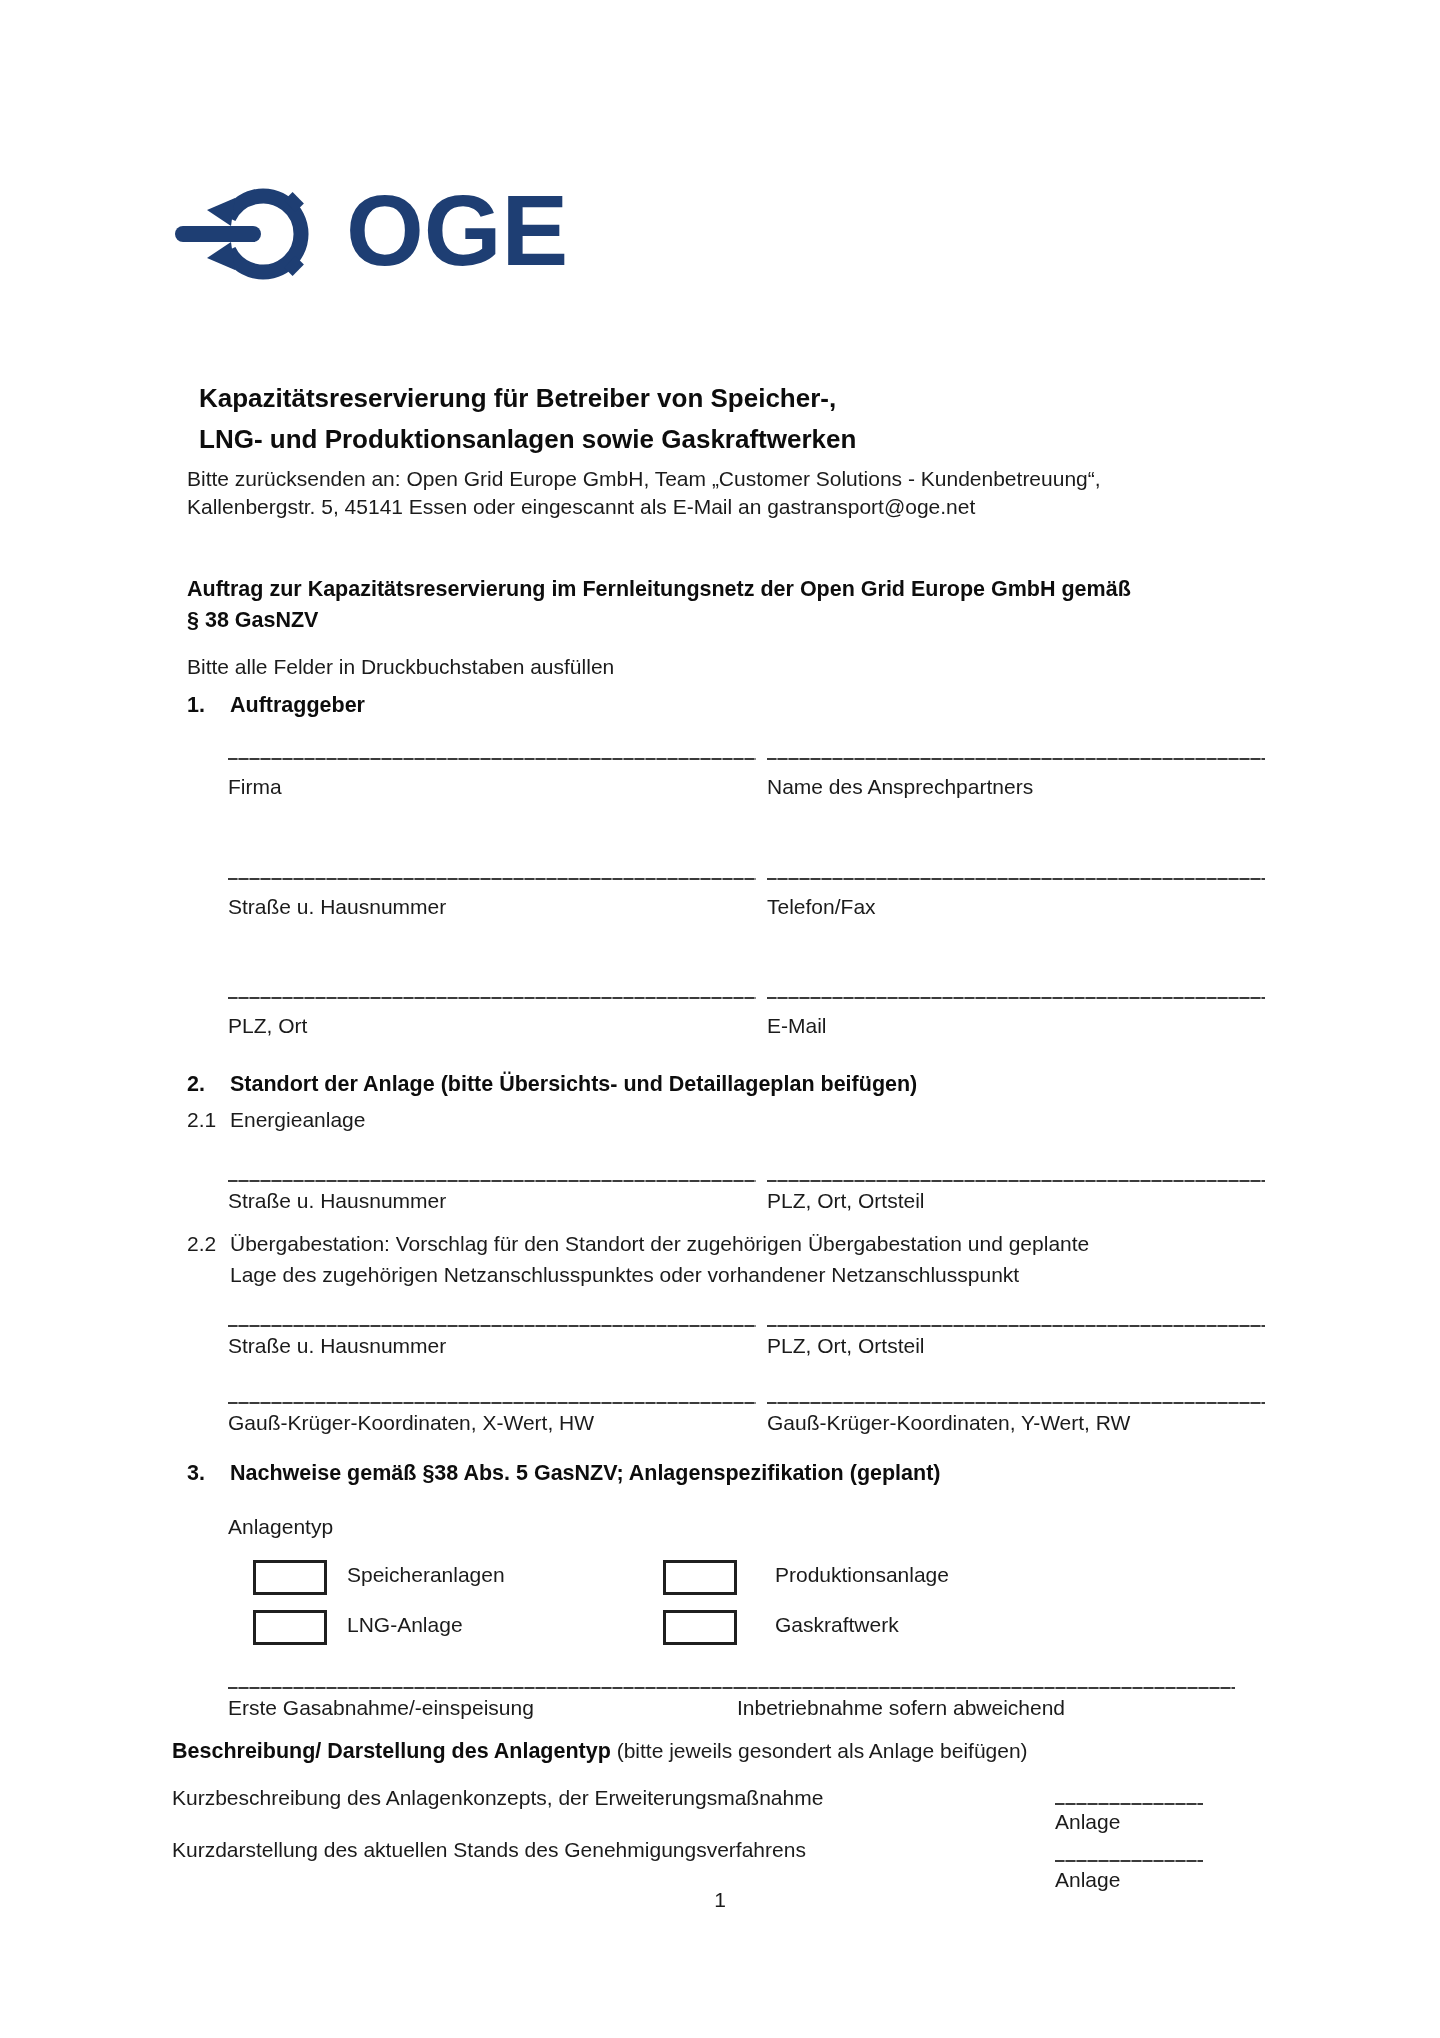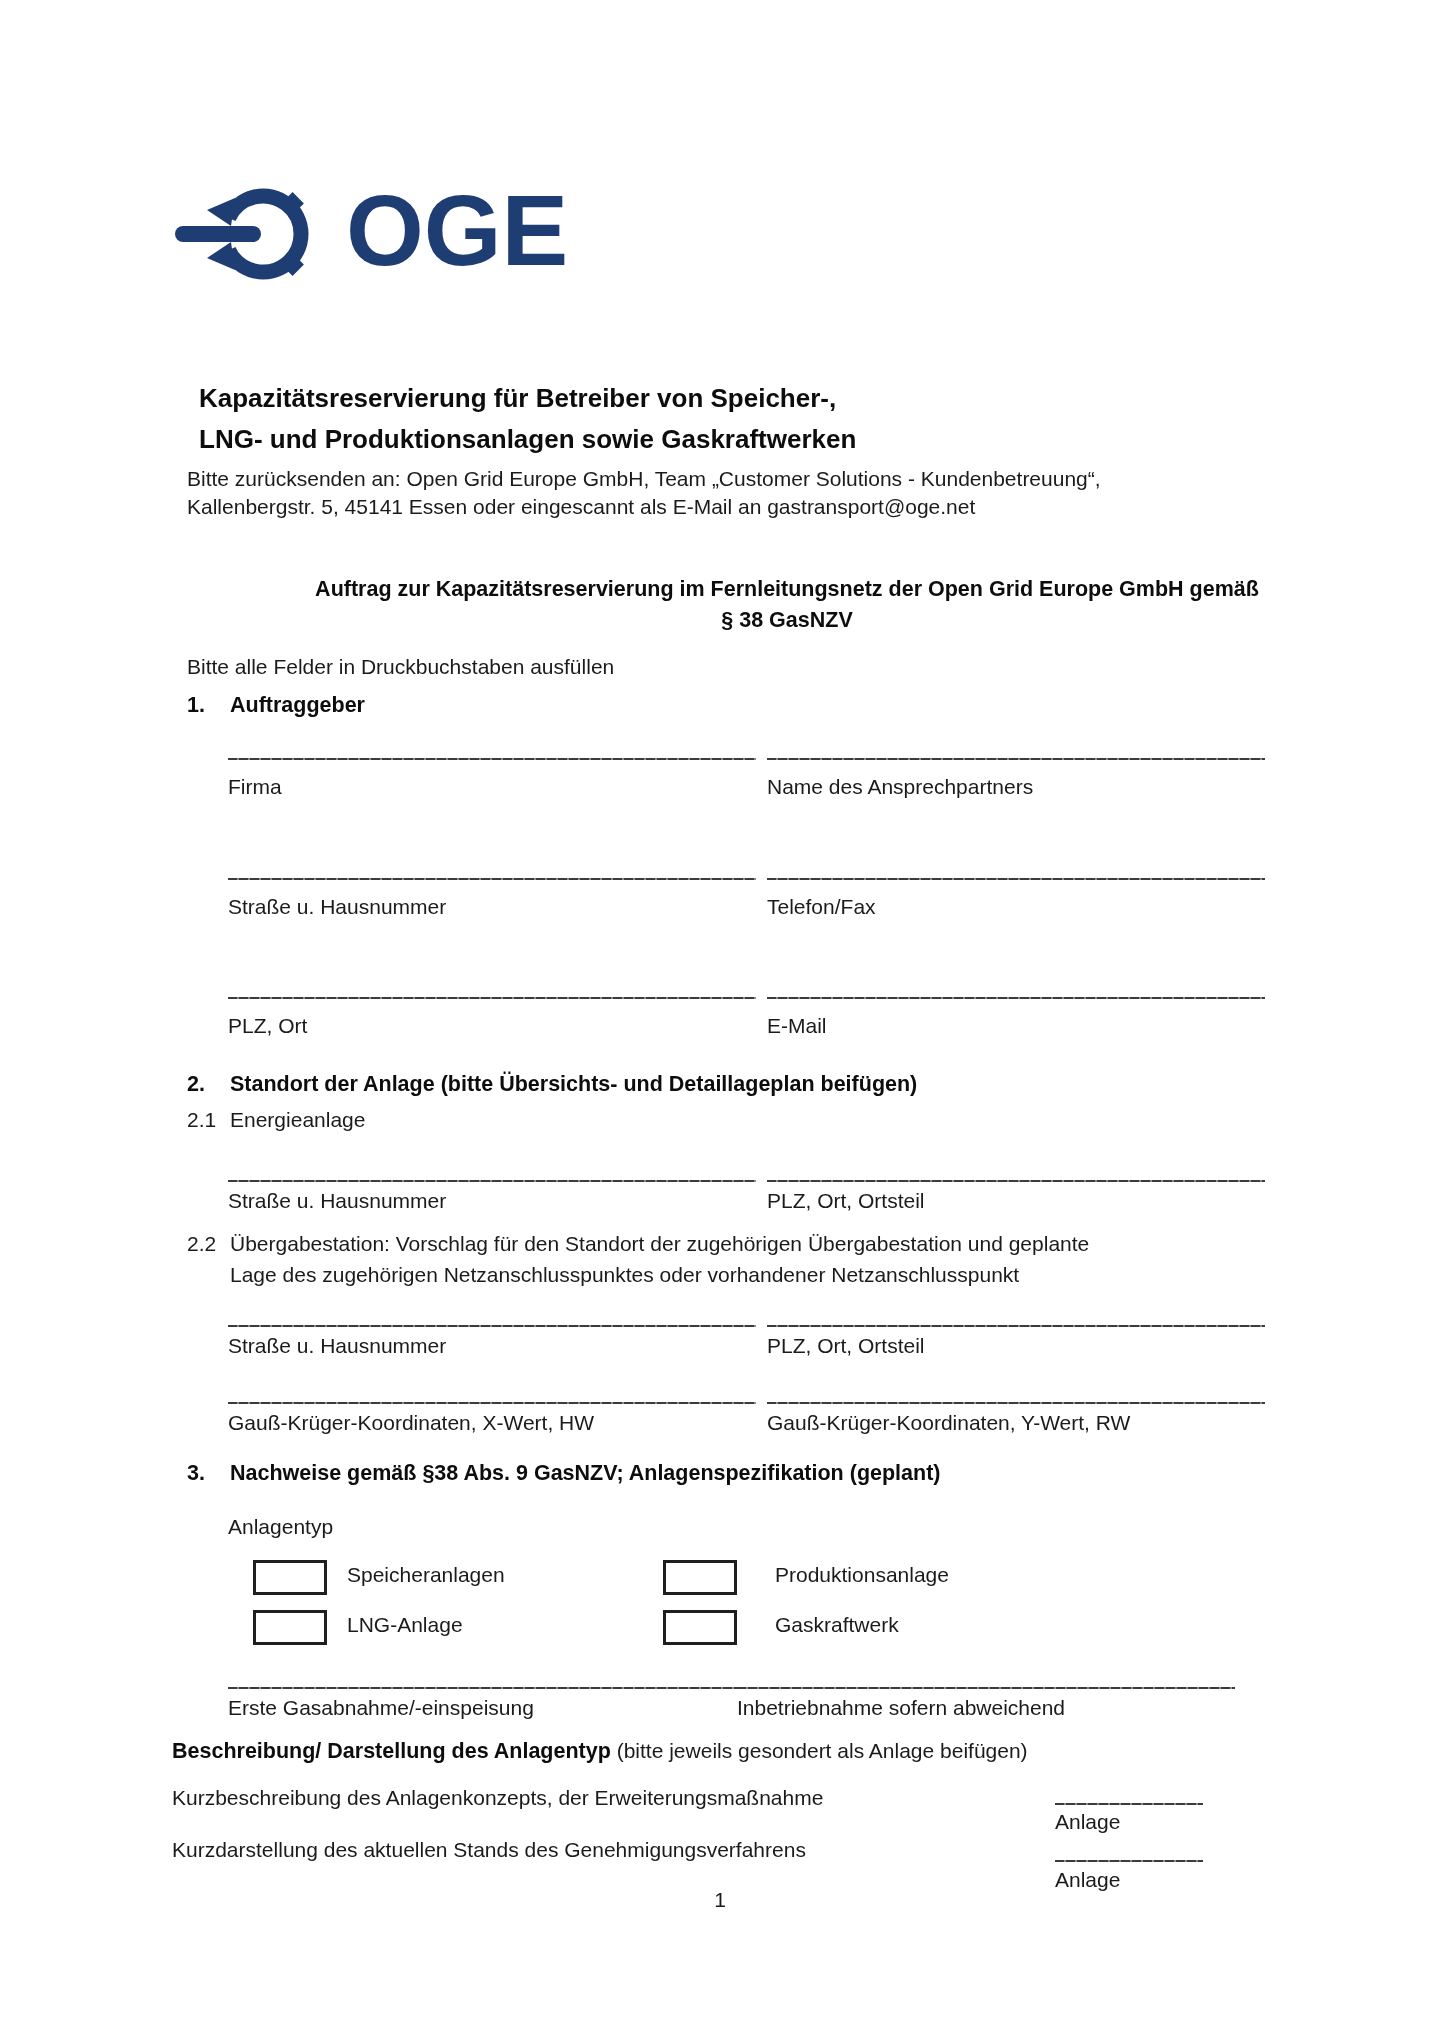--- a/index.html
+++ b/index.html
@@ -7,21 +7,21 @@
     position:relative;
     width:1440px; height:2038px;
     margin:0 auto;
     background:#ffffff;
     font-family:"Liberation Sans","DejaVu Sans",sans-serif;
     color:#1b1b1b;
     overflow:hidden;
   }
   .abs { position:absolute; }
   .pre { white-space:pre-line; }
-  .bold { font-weight:bold; color:#0d0d0d;text-align:center; }
+  .bold { font-weight:bold; color:#0d0d0d; }
 
   
   .logo-word {
     font-size:100px; font-weight:bold; line-height:1;
     color:#1e3e73; letter-spacing:0px;
   }
 
   
   .title { font-size:26px; font-weight:bold; line-height:41px; color:#0d0d0d; margin:12px; }
   .body  { font-size:21px; line-height:28px; margin:0; }
@@ -152,21 +152,21 @@
     <div class="rule"></div>
     <div class="flabel">Gauß-Krüger-Koordinaten, X-Wert, HW</div>
   </div>
   <div class="field field--tight abs" style="left:767px;top:1402px;width:498px">
     <div class="rule"></div>
     <div class="flabel">Gauß-Krüger-Koordinaten, Y-Wert, RW</div>
   </div>
 
   <div class="sec abs" style="left:187px;top:1461px;width:1180px">
     <span class="num">3.</span>
-    <span>Nachweise gemäß §38 Abs. 9 GasNZV; Anlagenspezifikation (geplant)</span>
+    <span>Nachweise gemäß §38 Abs. 5 GasNZV; Anlagenspezifikation (geplant)</span>
   </div>
 
   <div class="body abs" style="left:228px;top:1513px">Anlagentyp</div>
 
   <span class="cb" style="left:253px;top:1560px"></span>
   <span class="cb-label" style="left:347px;top:1562px">Speicheranlagen</span>
 
   <span class="cb" style="left:663px;top:1560px"></span>
   <span class="cb-label" style="left:775px;top:1562px">Produktionsanlage</span>
 

